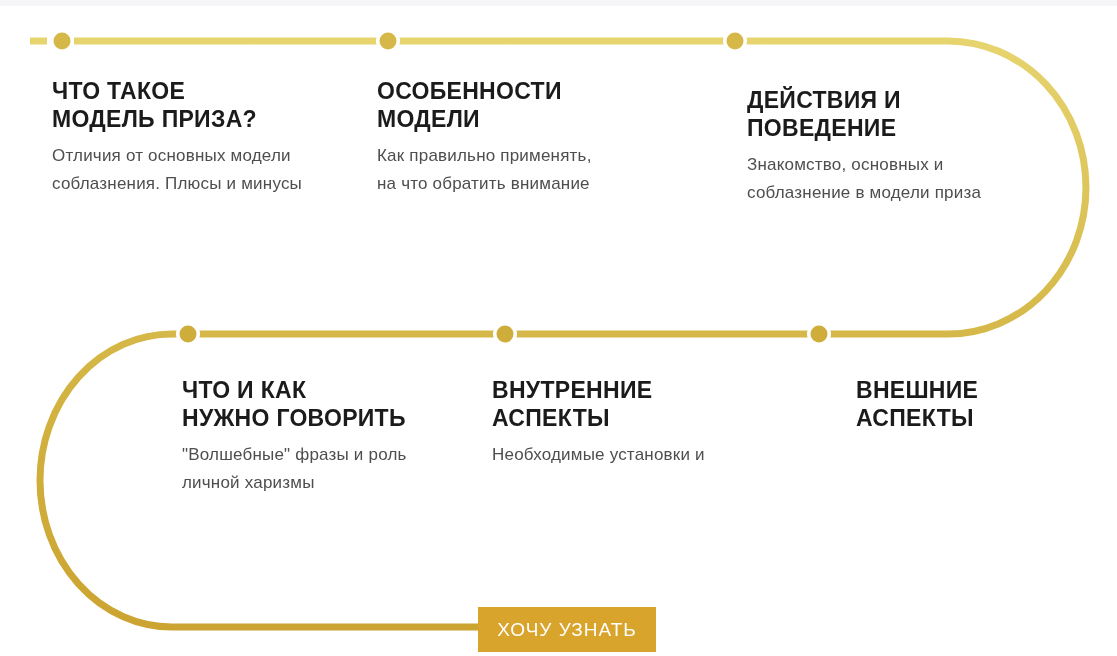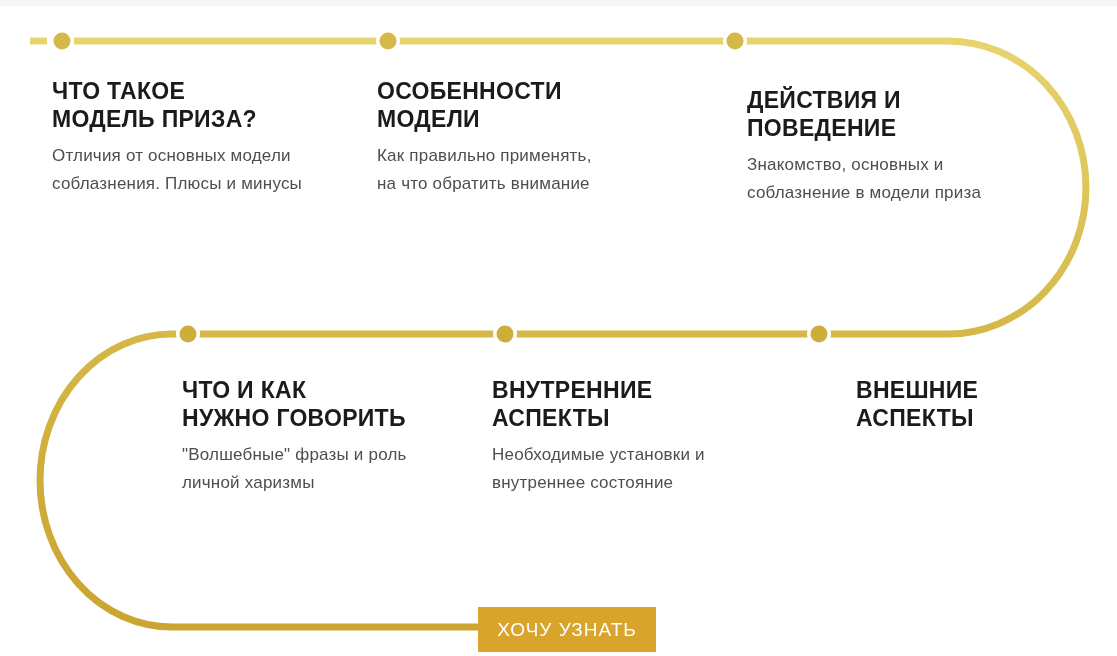--- a/index.html
+++ b/index.html
@@ -152,21 +152,20 @@
     </div>
   </div>
 
   <div class="step" id="step-4">
     <div class="title">
       <span>ВНУТРЕННИЕ</span><br>
       <span>АСПЕКТЫ</span>
     </div>
     <div class="desc">
       <span>Необходимые установки и</span><br>
-      <span>внутреннее состояние</span>
     </div>
   </div>
 
   <div class="step" id="step-5">
     <div class="title">
       <span>ВНЕШНИЕ</span><br>
       <span>АСПЕКТЫ</span>
     </div>
   </div>
 

